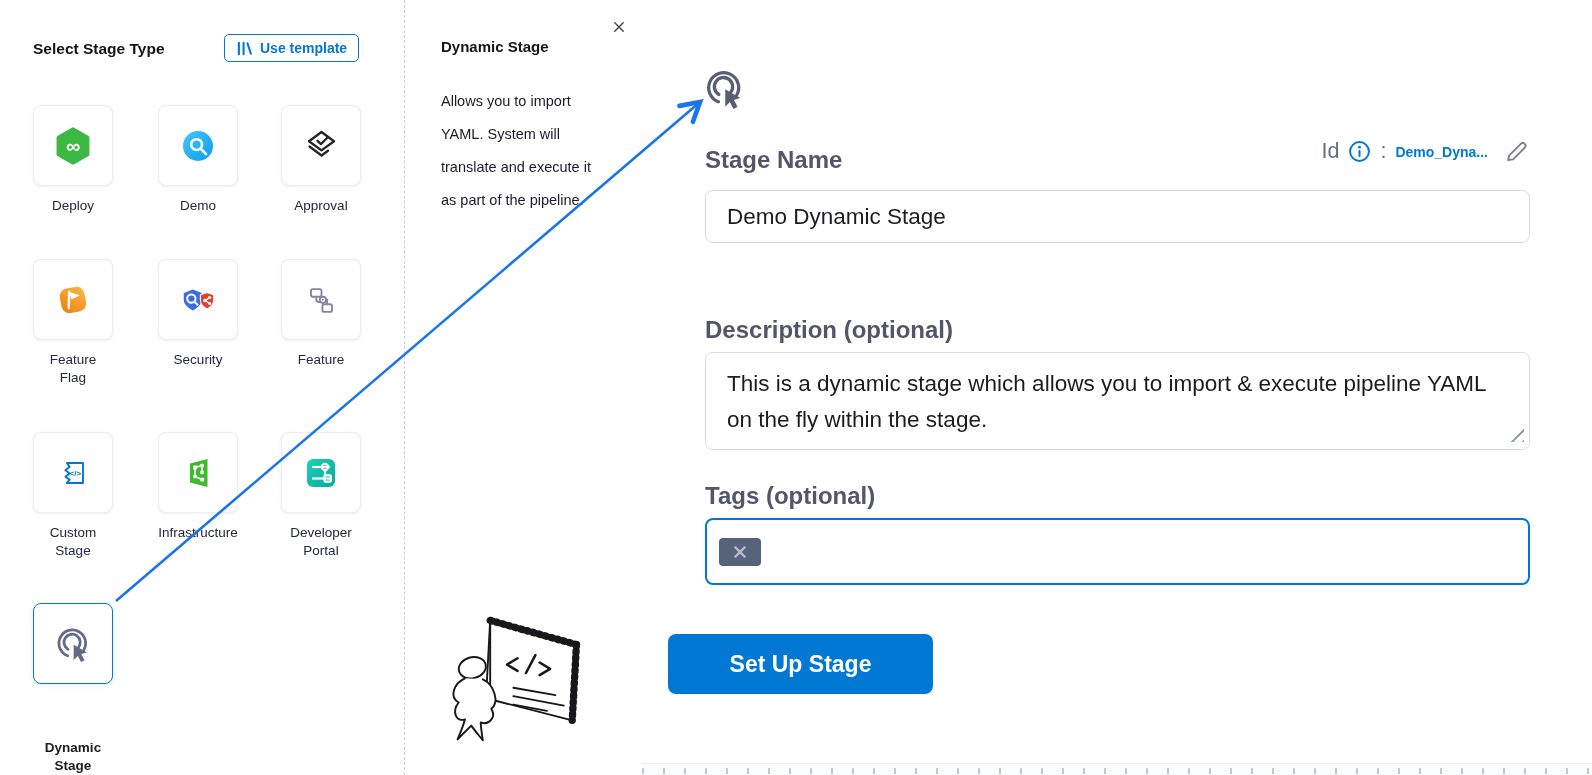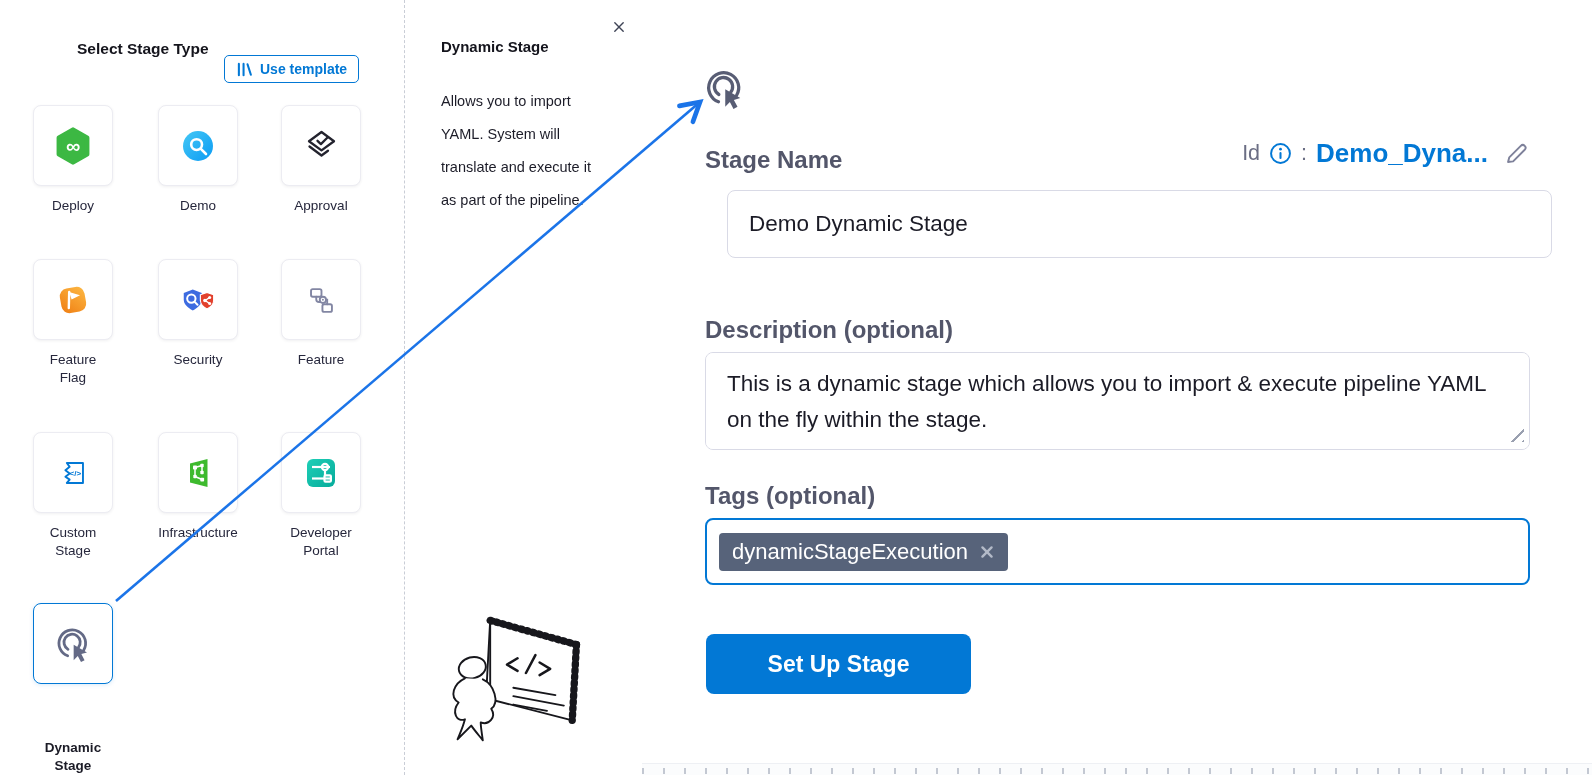--- a/index.html
+++ b/index.html
@@ -2,25 +2,25 @@
 <html><head>
 <meta charset="utf-8">
 <style>
   * { box-sizing: border-box; }
   html,body { margin:0; padding:0; }
   body {
     width:1592px; height:775px; position:relative; overflow:hidden;
     background:#ffffff; font-family:"Liberation Sans", sans-serif; color:#1c1c28;
   }
   
-  .left-title { position:absolute; left:33px; top:40px; font-size:15.5px; font-weight:bold; color:#14141c;margin-left:44px; }
+  .left-title { position:absolute; left:33px; top:40px; font-size:15.5px; font-weight:bold; color:#14141c; }
   .use-template-btn {
     position:absolute; left:224px; top:34px; height:28px; padding:0 11px;
     display:flex; align-items:center; gap:7px; background:#fff;
-    border:1.4px solid #0278d5; border-radius:5px; cursor:pointer;margin-top:21px;
+    border:1.4px solid #0278d5; border-radius:5px; cursor:pointer;
   }
   .use-template-btn span { font-size:14px; font-weight:bold; color:#0278d5; }
   .card {
     position:absolute; width:80px; height:81px; background:#fff;
     border:1px solid #ececf2; border-radius:8px;
     box-shadow:0 1px 3px rgba(40,41,61,.07);
     display:flex; align-items:center; justify-content:center; cursor:pointer;
   }
   .card.selected { border:1.6px solid #0278d5; box-shadow:0 1px 4px rgba(2,120,213,.15); }
   .card-label {
@@ -48,24 +48,24 @@
   
   .about-header { position:absolute; left:702px; top:66px; display:flex; align-items:center; gap:12px; }
   .about-title { font-size:27px; font-weight:bold; color:#16161e; letter-spacing:.2px; }
   .field-label { position:absolute; font-size:24px; font-weight:bold; color:#53566a; }
   .name-label { left:705px; top:146px; }
   .desc-label { left:705px; top:316px; }
   .tags-label { left:705px; top:482px; }
   .id-row { position:absolute; right:62px; top:138px; display:flex; align-items:center; gap:9px; }
   .id-label { font-size:21.5px; color:#6b6e84; }
   .id-colon { font-size:21.5px; color:#6b6e84; }
-  .id-value { font-size:26px; font-weight:bold; color:#0278d5; cursor:pointer; }
+  .id-value { font-size:14px; font-weight:bold; color:#0278d5; cursor:pointer; }
   .pencil-btn { background:none; border:none; padding:0; margin-left:6px; cursor:pointer; display:flex; }
   .text-input {
-    position:absolute; left:727px; width:825px; height:68px; top:190px;
+    position:absolute; left:705px; width:825px; height:53px; top:190px;
     border:1px solid #d9dae6; border-radius:8px; padding:0 21px;
     font-family:"Liberation Sans",sans-serif; font-size:22.5px; color:#1b1b26; outline:none;
   }
   .desc-area {
     position:absolute; left:705px; width:825px; height:98px; top:352px;
     border:1px solid #d9dae6; border-radius:8px; padding:13px 21px;
     font-family:"Liberation Sans",sans-serif; font-size:22.5px; line-height:36px;
     color:#1b1b26; resize:none; outline:none;
   }
   .resize-handle {
@@ -78,21 +78,21 @@
     border:2px solid #0278d5; border-radius:8px; background:#fff;
     display:flex; align-items:center; padding:0 12px; cursor:text;
   }
   .tag-chip {
     display:inline-flex; align-items:center; gap:11px;
     background:#57637a; color:#fff; border-radius:4px;
     padding:6px 13px; font-size:22px;
   }
   .chip-x { background:none; border:none; padding:0; cursor:pointer; display:flex; }
   .setup-btn {
-    position:absolute; left:706px; top:634px; width:265px; height:60px;
+    position:absolute; left:668px; top:634px; width:265px; height:60px;
     background:#0278d5; color:#fff; border:none; border-radius:8px;
     font-family:"Liberation Sans",sans-serif; font-size:23px; font-weight:bold; cursor:pointer;text-align:center;
   }
   
   .canvas-strip {
     position:absolute; left:642px; right:0; top:763px; height:12px;
     background:#fbfcfd; border-top:1px solid #eef0f4;
   }
   .canvas-strip .ticks {
     margin-top:4px; height:6px;
@@ -323,21 +323,20 @@
 
 <input class="text-input" type="text" value="Demo Dynamic Stage" style="">
 
 <div class="field-label desc-label">Description (optional)</div>
 <textarea class="desc-area" style="">This is a dynamic stage which allows you to import &amp; execute pipeline YAML on the fly within the stage.</textarea>
 <div class="resize-handle"></div>
 
 <div class="field-label tags-label">Tags (optional)</div>
 <div class="tags-box">
   <span class="tag-chip">
-    <span>dynamicStageExecution</span>
     <button class="chip-x">
       <svg viewBox="0 0 14 14" width="16" height="16">
         <path d="M3 3 L11 11 M11 3 L3 11" stroke="#b3bac8" stroke-width="2.1" stroke-linecap="round"></path>
       </svg>
     </button>
   </span>
 </div>
 
 <button class="setup-btn">Set Up Stage</button>
 

